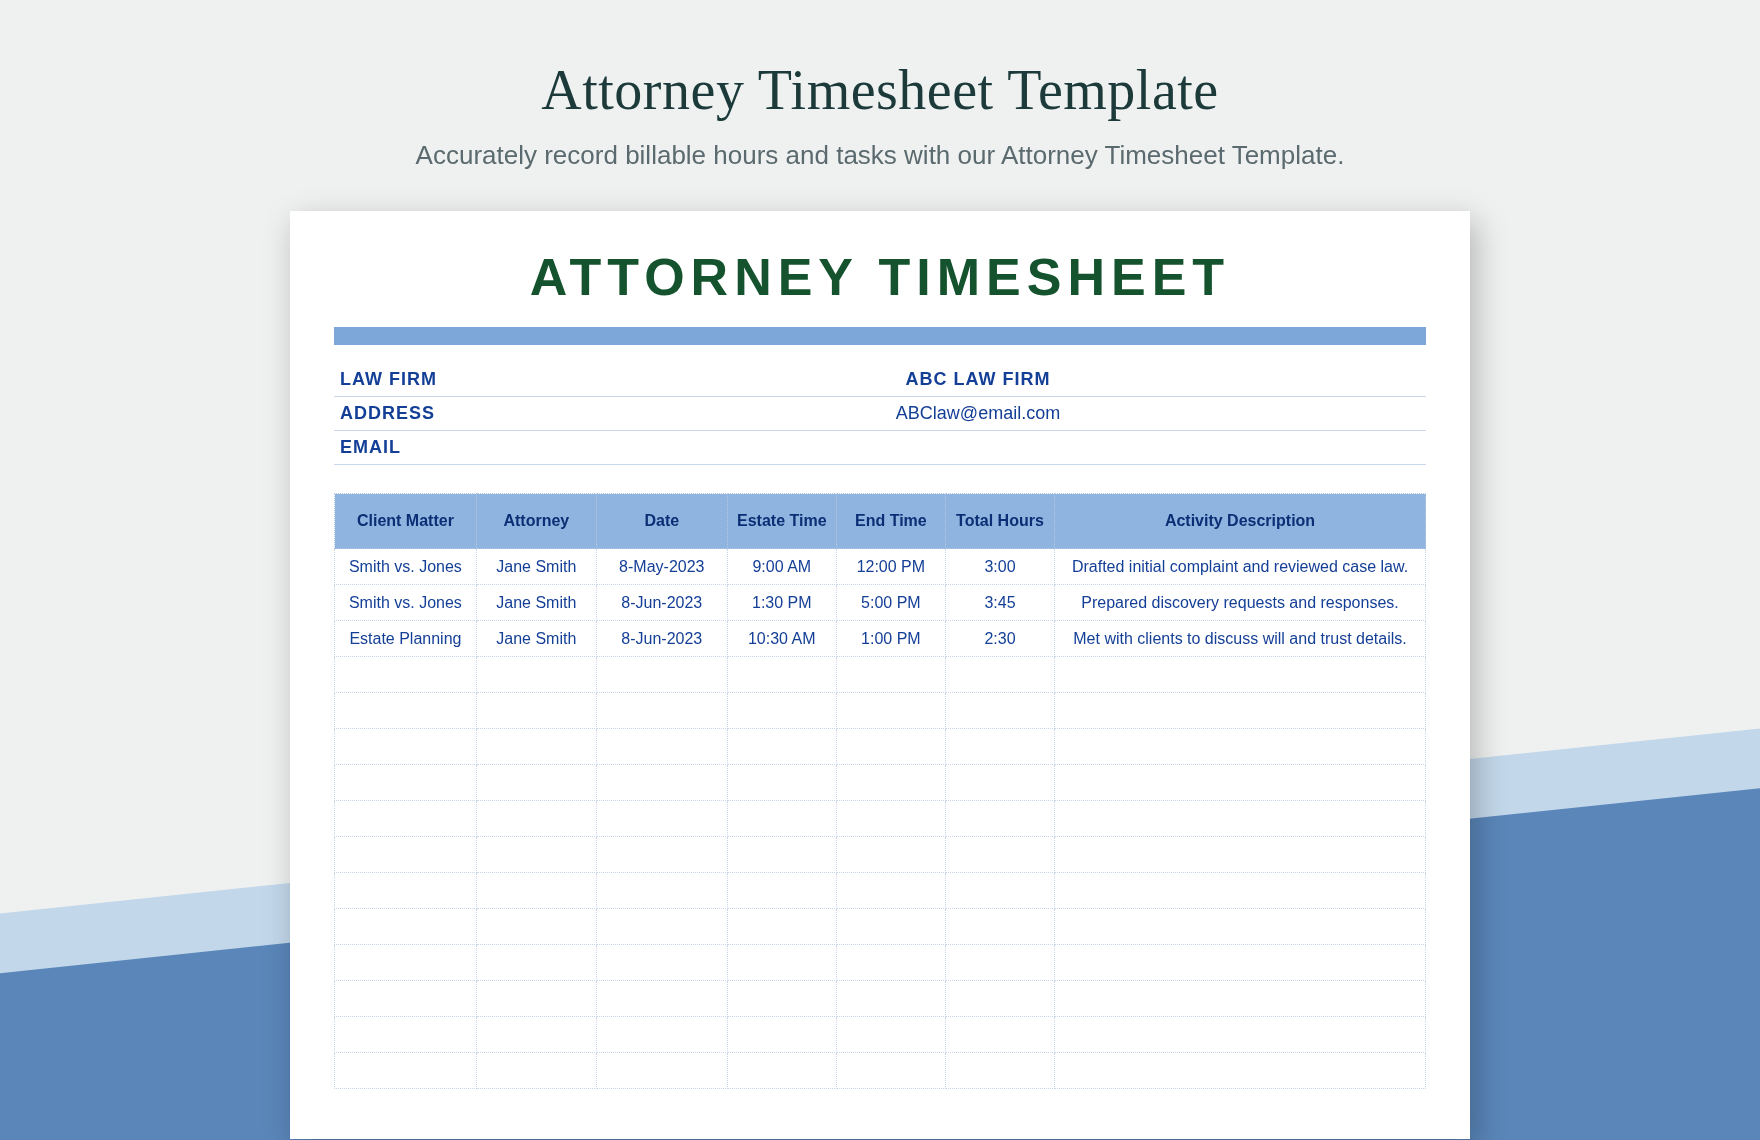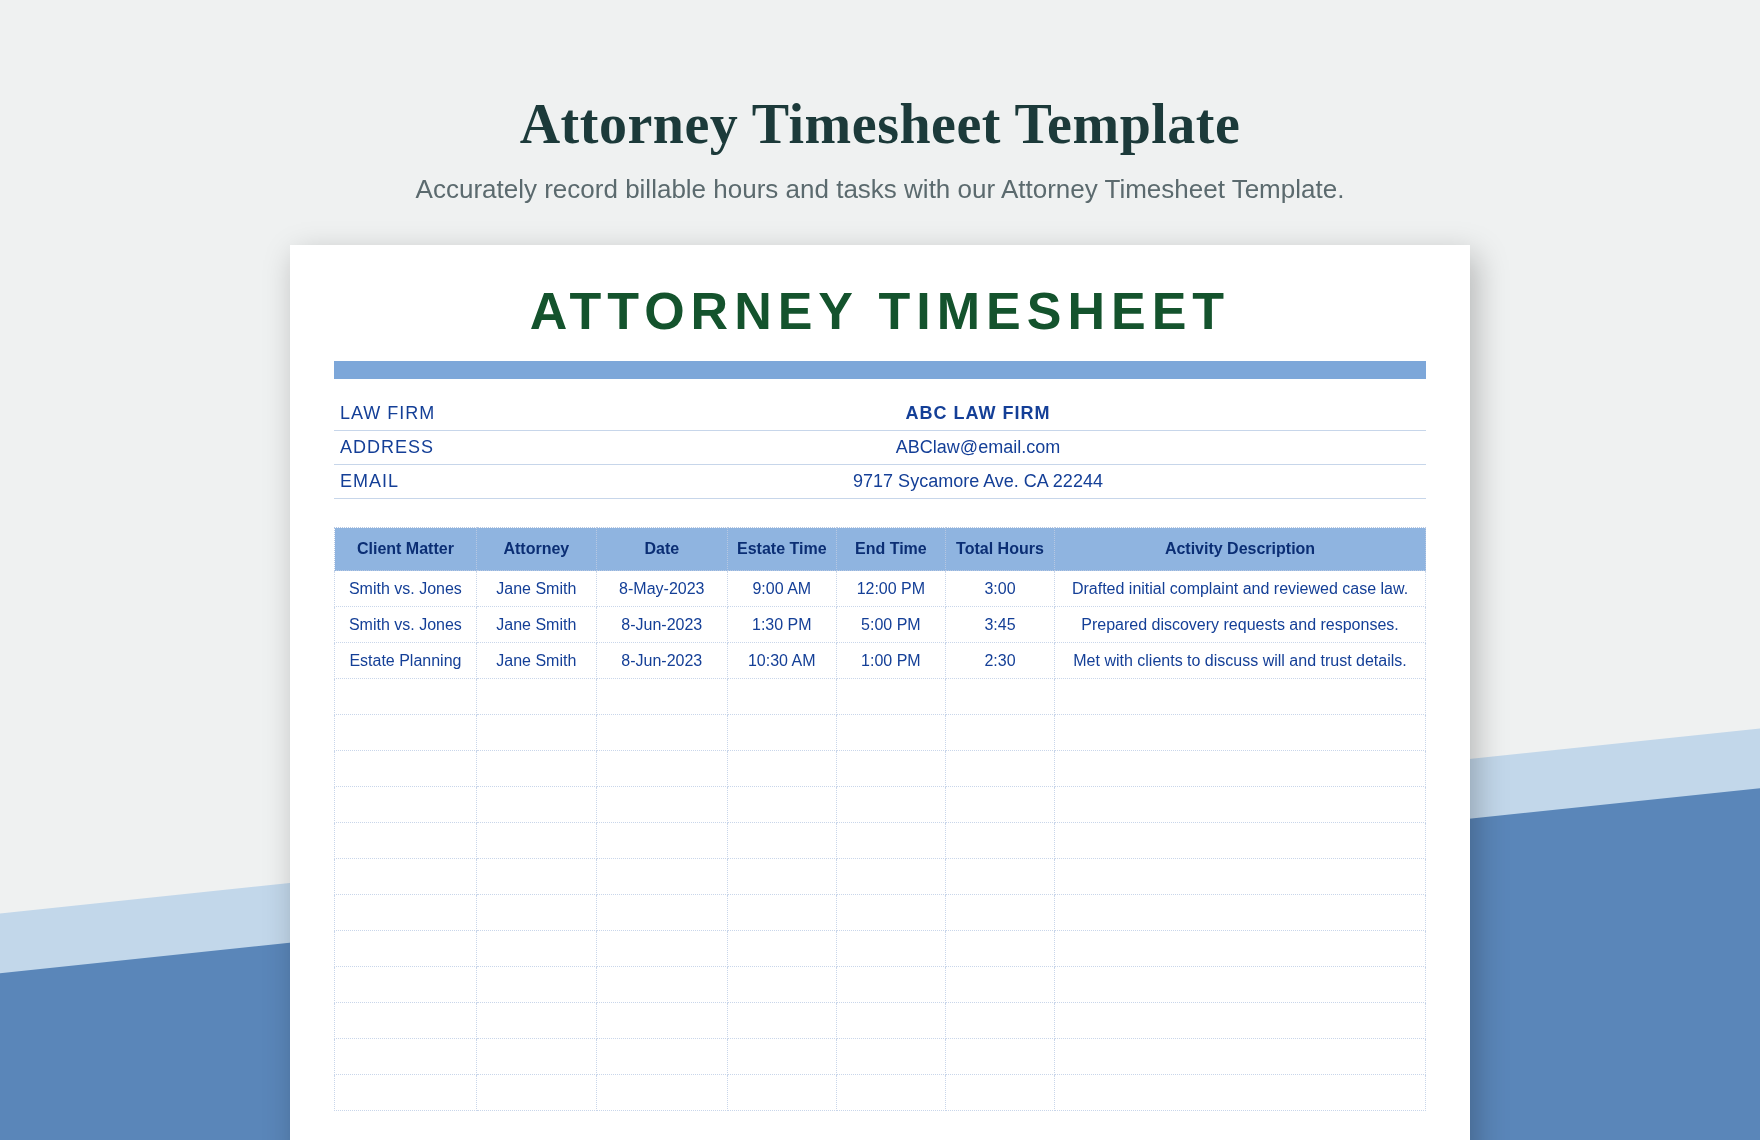--- a/index.html
+++ b/index.html
@@ -25,24 +25,24 @@
     height: 500px;
     background: #5a86b9;
     transform: rotate(-6deg);
     top: 880px;
   }
   .page-title {
     position: relative;
     z-index: 5;
     text-align: center;
     font-family: Georgia, "Times New Roman", serif;
-    font-weight: 700;
+    font-weight: 400;
     color: #1c3a3a;
     font-size: 56px;
-    padding-top: 92px;
+    padding-top: 58px;
     letter-spacing: .5px;
   }
   .page-sub {
     position: relative;
     z-index: 5;
     text-align: center;
     color: #5b6a6e;
     font-size: 26px;
     margin-top: 18px;
   }
@@ -71,41 +71,41 @@
   }
   .info-row {
     display: flex;
     border-bottom: 1px solid #c7d6ea;
     font-size: 18px;
     padding: 6px 0 6px 6px;
     color: #143f97;
   }
   .info-label {
     width: 190px;
-    font-weight: 400;
+    font-weight: 700;
     letter-spacing: 1px;
     text-transform: uppercase;
   }
   .info-value {
     flex: 1;
     text-align: center;
   }
   .info-value.bold { font-weight: 800; letter-spacing: 1px; }
   .grid-wrap { margin-top: 28px; }
   table.grid {
     width: 100%;
     border-collapse: collapse;
     table-layout: fixed;
   }
   table.grid th {
     background: #8fb4e0;
     color: #0b2e74;
     font-weight: 700;
     font-size: 16px;
-    padding: 12px 4px;
+    padding: 18px 4px;
     border: 1px dotted #b7c8e2;
   }
   table.grid td {
     border: 1px dotted #c9d6ea;
     font-size: 16px;
     color: #143f97;
     text-align: center;
     padding: 8px 4px;
     height: 36px;
   }
@@ -134,21 +134,20 @@
       <div class="info-row">
         <div class="info-label">LAW FIRM</div>
         <div class="info-value bold">ABC LAW FIRM</div>
       </div>
       <div class="info-row">
         <div class="info-label">ADDRESS</div>
         <div class="info-value">ABClaw@email.com</div>
       </div>
       <div class="info-row">
         <div class="info-label">EMAIL</div>
-        <div class="info-value">9717 Sycamore Ave. CA 22244</div>
       </div>
     </div>
 
   <div class="grid-wrap">
     <table class="grid">
       <colgroup>
         <col class="c1">
           <col class="c2">
           <col class="c3">
           <col class="c4">

